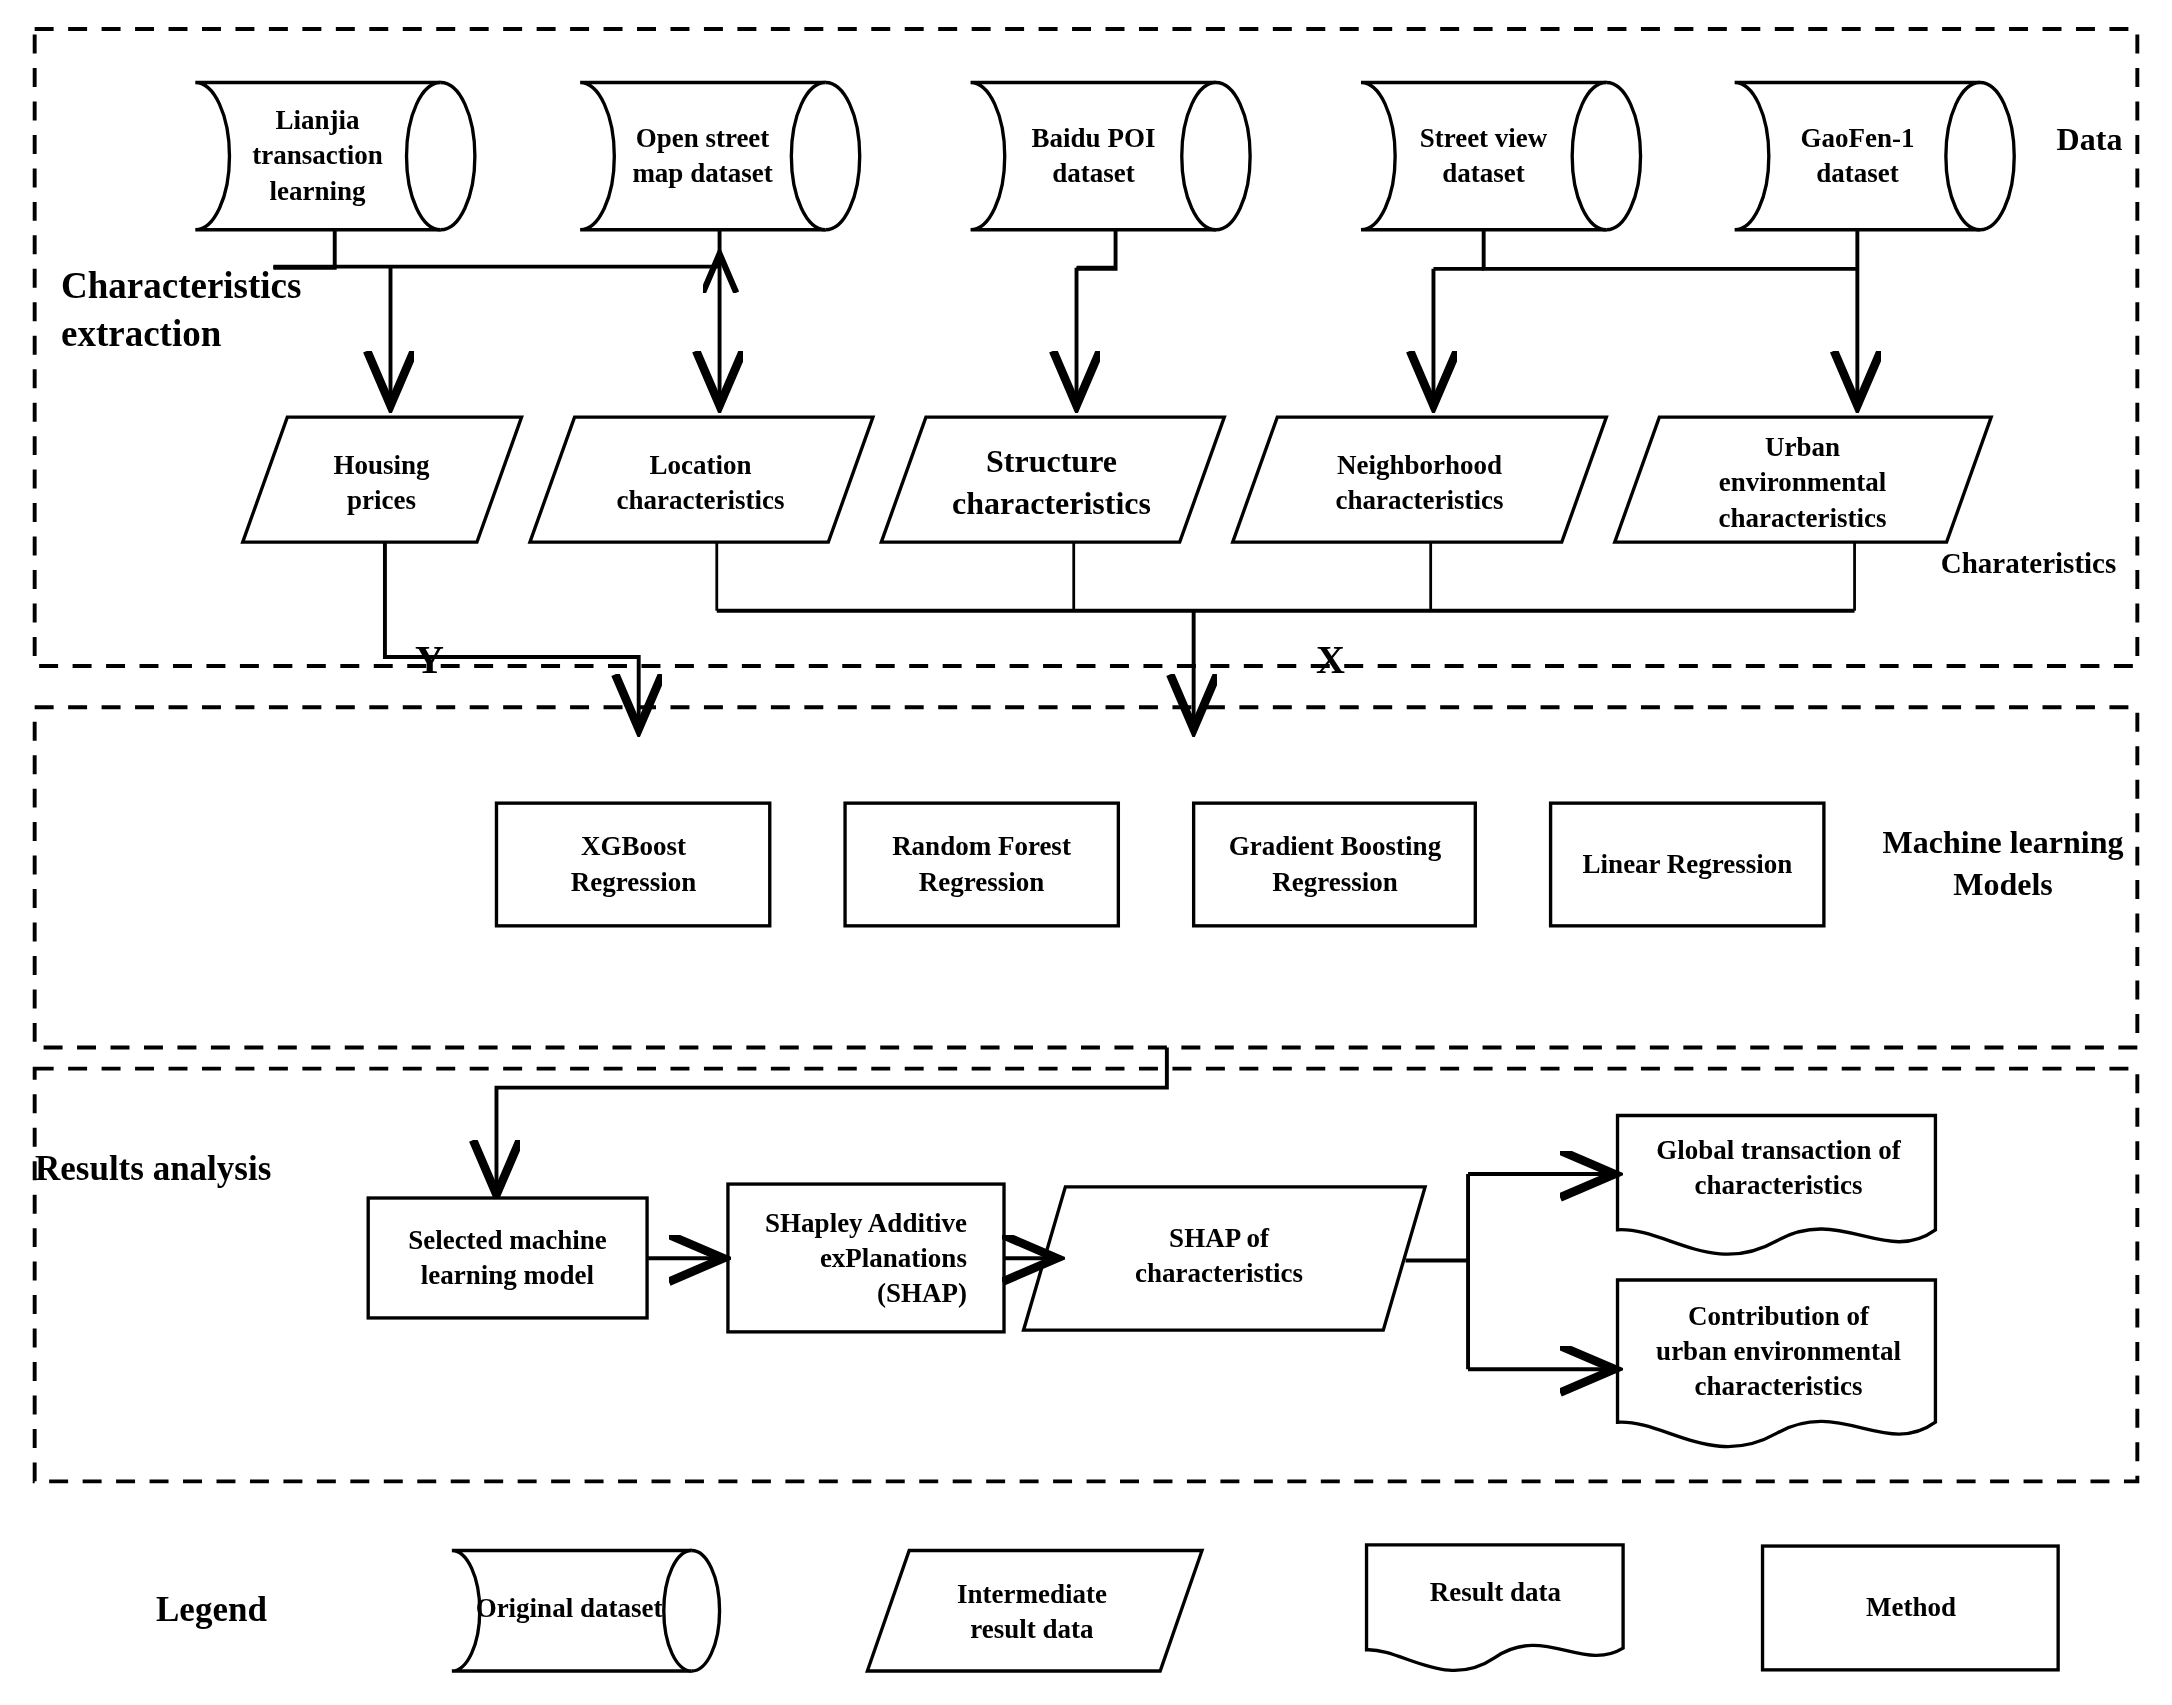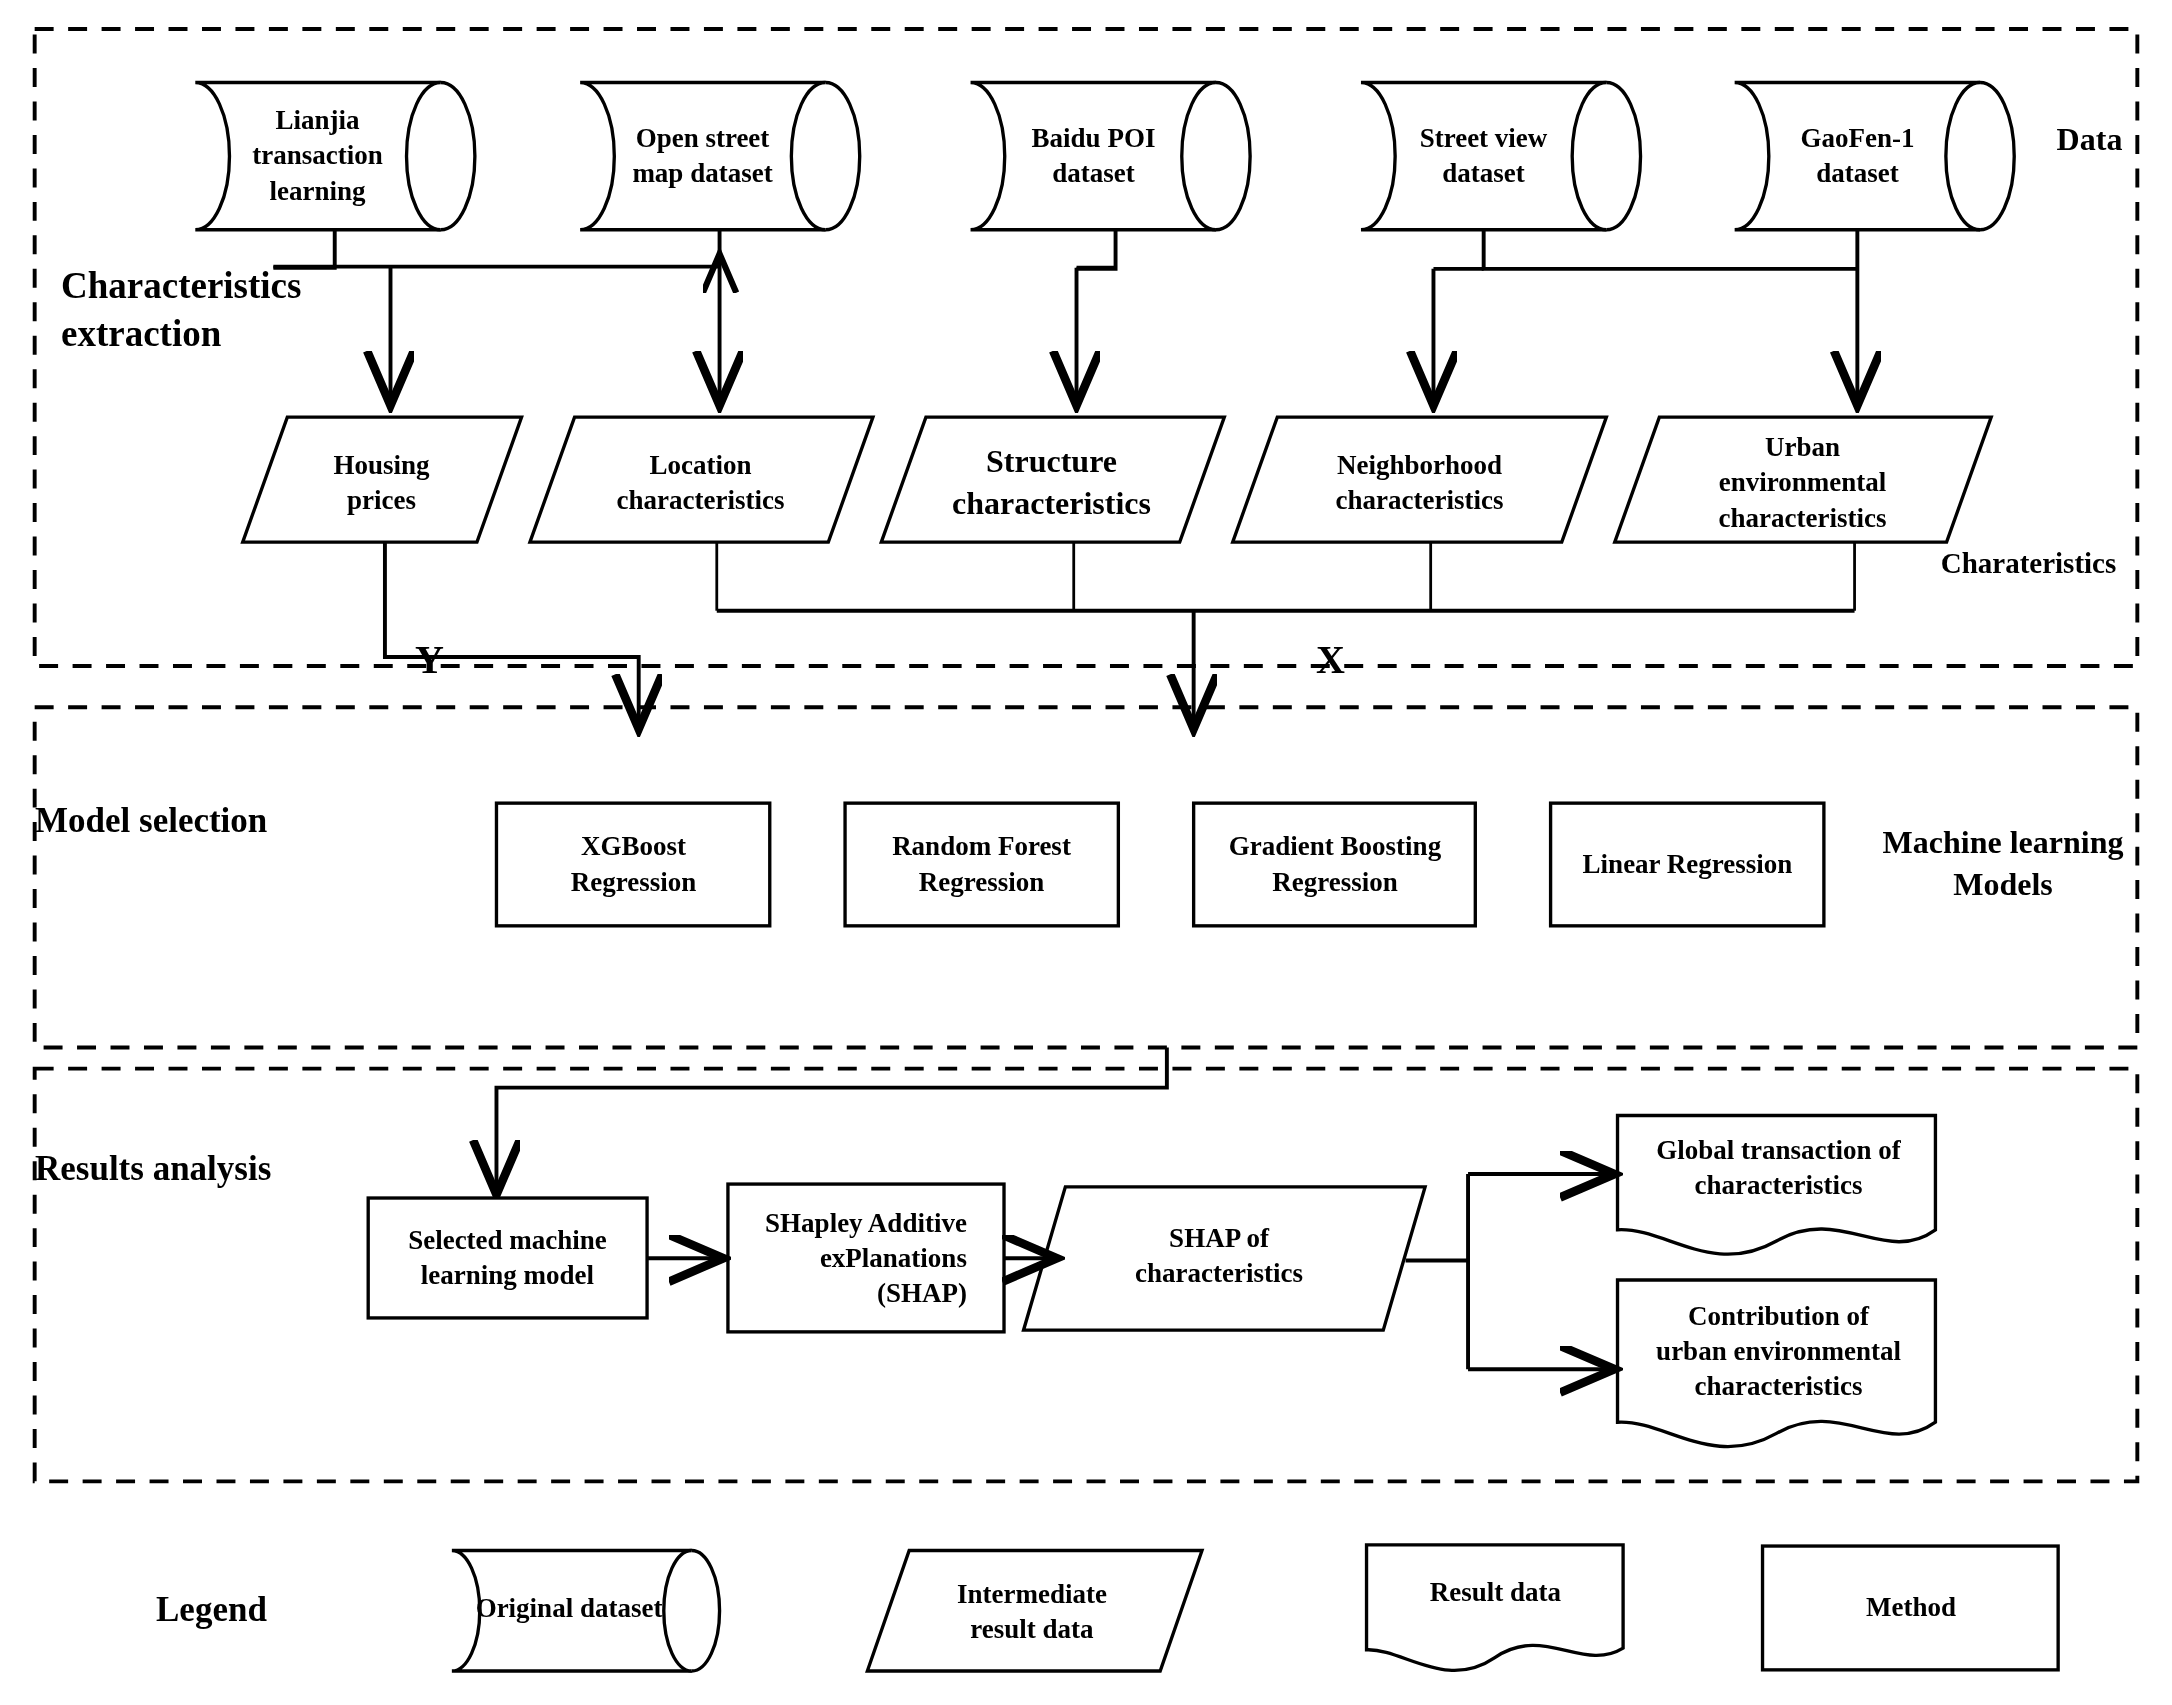--- a/index.html
+++ b/index.html
@@ -136,21 +136,20 @@
   </g>
   <path class="shape-fill para" d="M1630,2780 L2155,2780 L2080,2996 L1555,2996 Z"></path>
   <path class="shape-fill wav" d="M2450,2770 L2910,2770 L2910,2955
            C 2838,2999 2768,2912 2680,2972
            C 2592,3032 2515,2955 2450,2958 Z"></path>
   <rect class="shape-fill rect" x="3160" y="2772" width="530" height="222"></rect>
 </svg>
 
 <div class="sec-lbl" style="left:61px;top:262px;width:357px;font-size:37px;">Characteristics
 extraction</div>
-<div class="sec-lbl" style="left:35px;top:798px;width:391px;font-size:35px;">Model selection</div>
 <div class="sec-lbl" style="left:35px;top:1146px;width:391px;font-size:35px;">Results analysis</div>
 <div class="sec-lbl" style="left:156px;top:1587px;width:223px;font-size:35px;">Legend</div>
 
 <div class="lbl" style="left:2014px;top:117px;width:151px;height:45px;font-size:32px;">Data</div>
 <div class="lbl" style="left:1886px;top:541px;width:285px;height:45px;font-size:29px;">Charateristics</div>
 <div class="lbl" style="left:1841px;top:814px;width:324px;height:100px;font-size:32px;">Machine learning
 Models</div>
 
 <div class="lbl" style="left:195px;top:89px;width:245px;height:134px;font-size:27px;">Lianjia
 transaction

